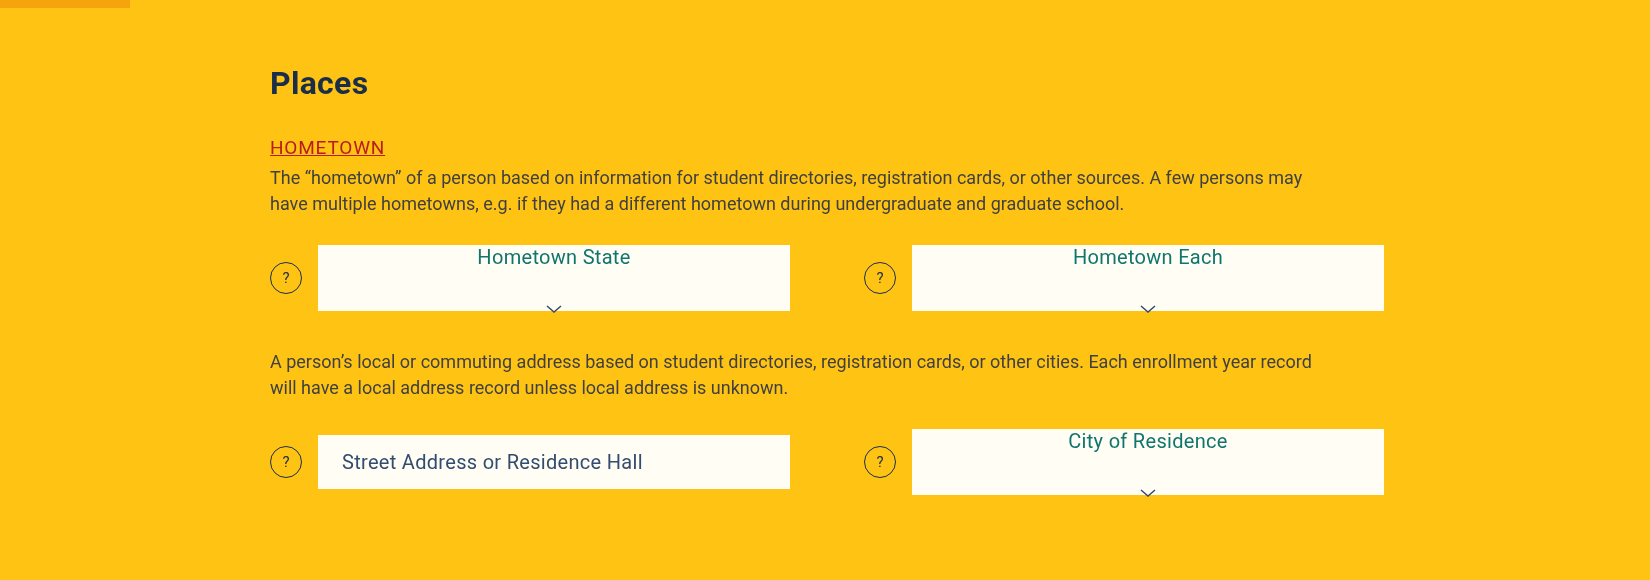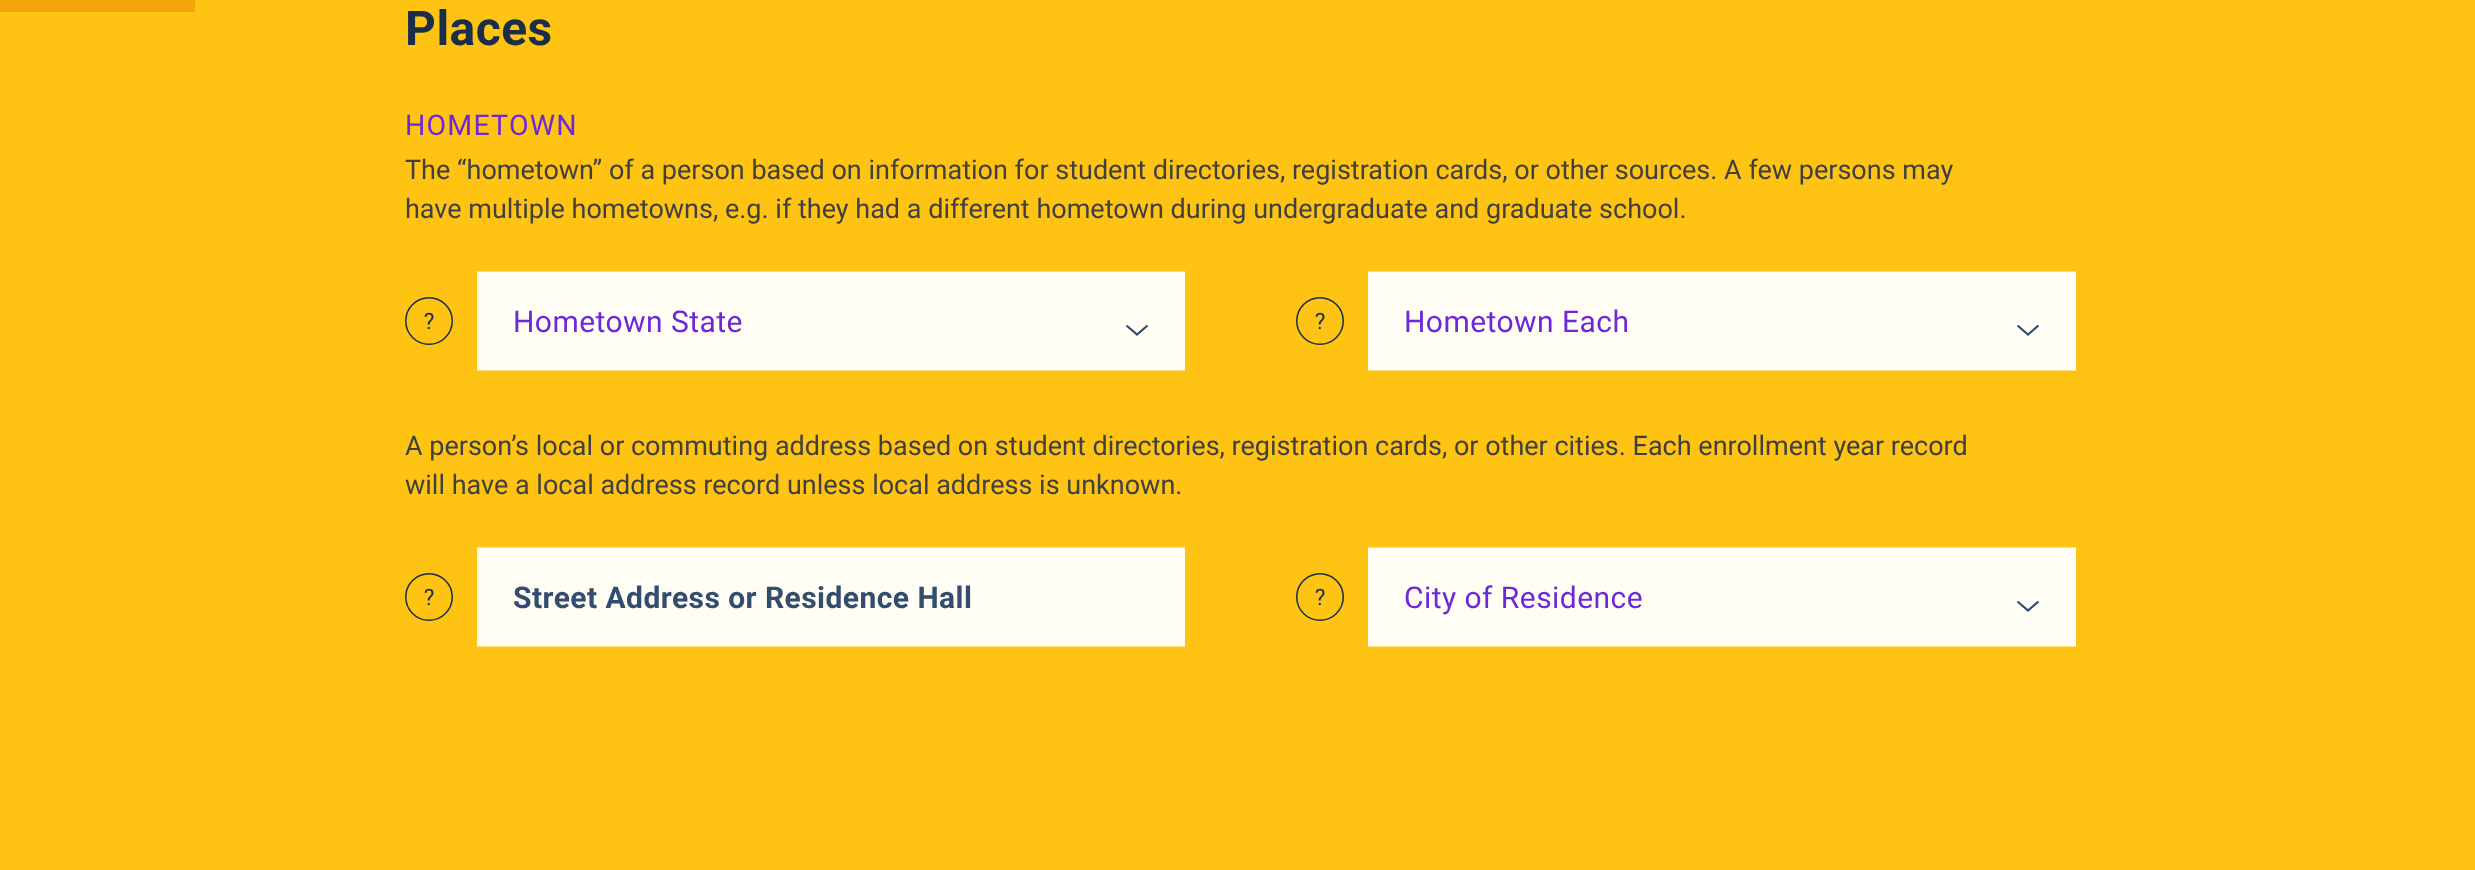--- a/index.html
+++ b/index.html
@@ -16,36 +16,38 @@
     }
     .corner-tab {
       position: absolute;
       top: 0;
       left: 0;
       width: 130px;
       height: 8px;
       background-color: #f5a40c;
     }
     .content {
+      padding-top: 64px;
       padding-left: 270px;
       max-width: 1380px;
     }
     .section-title {
       font-size: 32px;
       font-weight: 700;
       color: #1a2e4a;
       margin-bottom: 34px;
       letter-spacing: 0.3px;
     }
     .subsection-label {
       font-size: 19px;
       font-weight: 400;
-      color: #6d28d9;
+      color: #b91c1c;
       letter-spacing: 0.8px;
       margin-bottom: 6px;
+      text-decoration: underline;
     }
     .subsection-desc {
       font-size: 18px;
       font-weight: 400;
       color: #404040;
       line-height: 1.45;
       max-width: 1060px;
       margin-bottom: 28px;
     }
     .field-row {
@@ -74,48 +76,48 @@
     .dropdown {
       width: 472px;
       height: 66px;
       background-color: #fffdf4;
       display: flex;
       align-items: center;
       justify-content: space-between;
       padding: 0 24px;
       cursor: pointer;
       font-size: 20px;
-      color: #6d28d9;
+      color: #0f766e;
       letter-spacing: 0.3px;
+      flex-direction: column;
     }
     .chevron-down {
       width: 16px;
       height: 16px;
       position: relative;
       display: inline-block;
     }
     .chevron-down svg {
       width: 16px;
       height: 10px;
       stroke: #324d6f;
       stroke-width: 1.5;
       fill: none;
     }
     .text-input {
       width: 472px;
-      height: 66px;
+      height: 54px;
       background-color: #fffdf4;
       border: none;
       padding: 0 24px;
       font-size: 20px;
       color: #324d6f;
       font-family: inherit;
       letter-spacing: 0.3px;
       outline: none;
-      font-weight: bold;
     }
     .text-input::placeholder {
       color: #324d6f;
       opacity: 1;
     }
   </style>
 </head>
 <body>
 
 <div class="corner-tab"></div>

